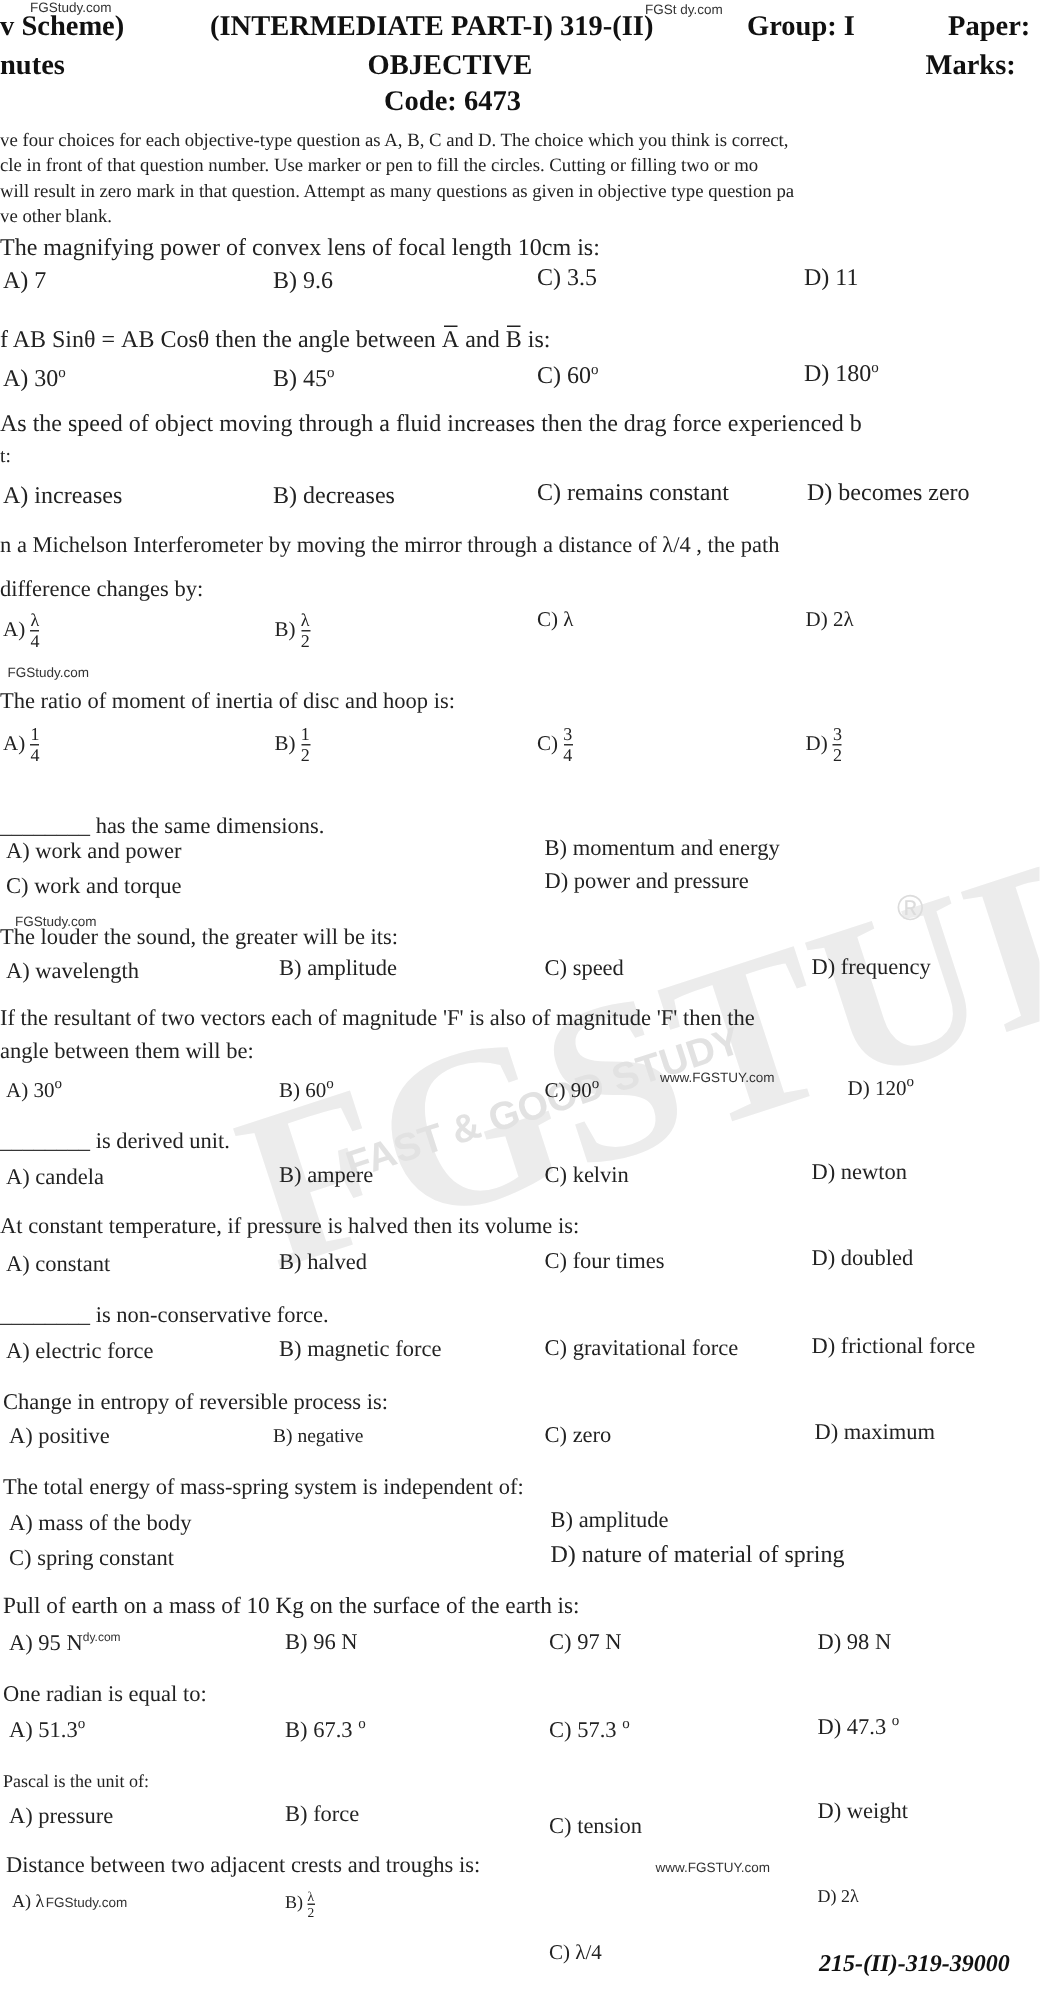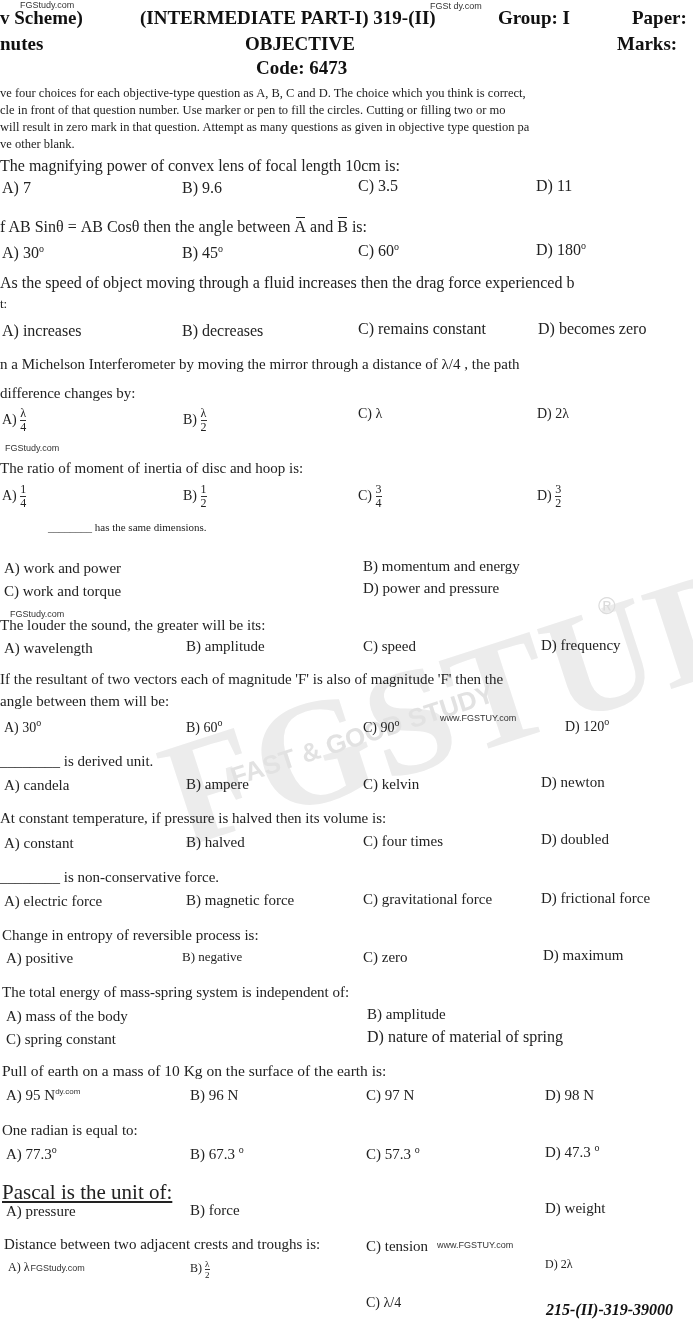--- a/index.html
+++ b/index.html
@@ -103,21 +103,21 @@
     <span>C)</span>
     <span class="frac"><span class="num">3</span><span class="bar"></span><span class="den">4</span></span>
   </div>
   <div class="abs opt" style="left:537px; top:484px; font-size:14px;">
     <span>D)</span>
     <span class="frac"><span class="num">3</span><span class="bar"></span><span class="den">2</span></span>
   </div>
 </div>
 
 <div>
-  <div class="abs q" style="left:0px; top:521px; font-size:11px;padding-left:48px;">________ has the same dimensions.</div>
+  <div class="abs q" style="left:0px; top:543px; font-size:15px;">________ has the same dimensions.</div>
   <div class="abs opt" style="left:4px; top:560px; font-size:15px;">A) work and power</div>
   <div class="abs opt" style="left:363px; top:558px; font-size:15px;">B) momentum and energy</div>
   <div class="abs opt" style="left:4px; top:583px; font-size:15px;">C) work and torque</div>
   <div class="abs opt" style="left:363px; top:580px; font-size:15px;">D) power and pressure</div>
 </div>
 
 <div>
   <div class="abs tiny" style="left:10px; top:609px;">FGStudy.com</div>
   <div class="abs q" style="left:0px; top:617px; font-size:15px;">The louder the sound, the greater will be its:</div>
   <div class="abs opt" style="left:4px; top:640px; font-size:15px;">A) wavelength</div>
@@ -179,31 +179,31 @@
 <div>
   <div class="abs q" style="left:2px; top:1062px; font-size:15.5px;">Pull of earth on a mass of  10 Kg  on the surface of the earth is:</div>
   <div class="abs opt" style="left:6px; top:1087px; font-size:15px;"><span>A) 95 N</span><sup class="tiny" style="font-size:8px;">dy.com</sup></div>
   <div class="abs opt" style="left:190px; top:1087px; font-size:15px;">B) 96 N</div>
   <div class="abs opt" style="left:366px; top:1087px; font-size:15px;">C) 97 N</div>
   <div class="abs opt" style="left:545px; top:1087px; font-size:15px;">D) 98 N</div>
 </div>
 
 <div>
   <div class="abs q" style="left:2px; top:1122px; font-size:15px;">One radian is equal to:</div>
-  <div class="abs opt" style="left:6px; top:1144px; font-size:15px;"><span>A) 77.3</span><sup class="deg">o</sup></div>
+  <div class="abs opt" style="left:6px; top:1144px; font-size:15px;"><span>A) 51.3</span><sup class="deg">o</sup></div>
   <div class="abs opt" style="left:190px; top:1144px; font-size:15px;"><span>B) 67.3</span> <sup class="deg">o</sup></div>
   <div class="abs opt" style="left:366px; top:1144px; font-size:15px;"><span>C) 57.3</span> <sup class="deg">o</sup></div>
   <div class="abs opt" style="left:545px; top:1142px; font-size:15px;"><span>D) 47.3</span> <sup class="deg">o</sup></div>
 </div>
 
 <div>
-  <div class="abs q" style="left:2px; top:1180px; font-size:21px;text-decoration:underline;">Pascal is the unit of:</div>
+  <div class="abs q" style="left:2px; top:1180px; font-size:12px;">Pascal is the unit of:</div>
   <div class="abs opt" style="left:6px; top:1203px; font-size:15px;">A) pressure</div>
   <div class="abs opt" style="left:190px; top:1202px; font-size:15px;">B) force</div>
-  <div class="abs opt" style="left:366px; top:1238px; font-size:15px;">C) tension</div>
+  <div class="abs opt" style="left:366px; top:1210px; font-size:15px;">C) tension</div>
   <div class="abs opt" style="left:545px; top:1200px; font-size:15px;">D) weight</div>
 </div>
 
 <div>
   <div class="abs q" style="left:4px; top:1236px; font-size:15px;">Distance between two adjacent crests and troughs is:</div>
   <div class="abs tiny" style="left:437px; top:1240px;">www.FGSTUY.com</div>
   <div class="abs opt" style="left:8px; top:1260px; font-size:12px;"><span>A) λ</span><span class="tiny" style="margin-left:1px;">FGStudy.com</span></div>
   <div class="abs opt" style="left:190px; top:1260px; font-size:12px;">
     <span>B)</span>
     <span class="frac" style="font-size:9px; line-height:8px;"><span class="num">λ</span><span class="bar"></span><span class="den">2</span></span>

